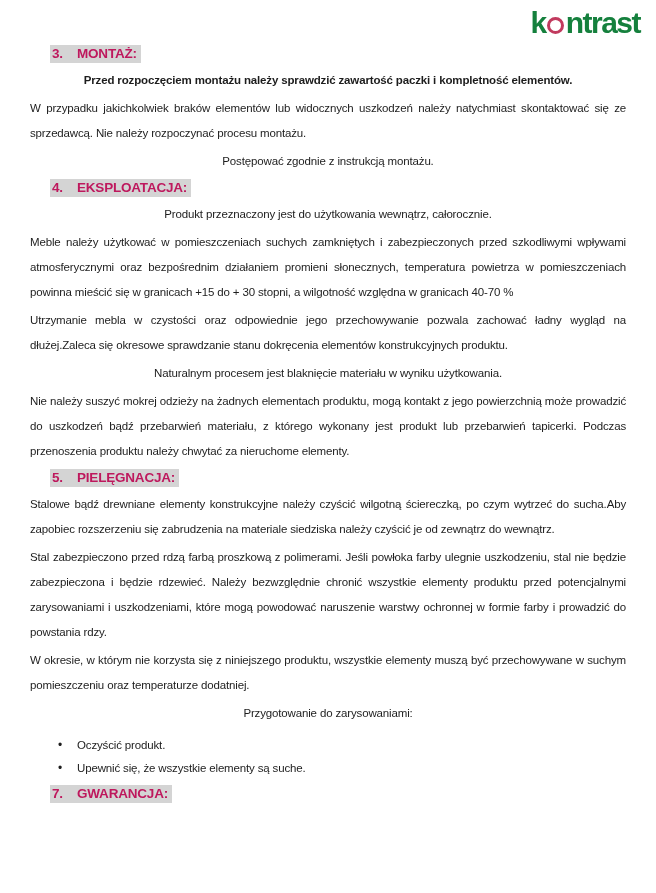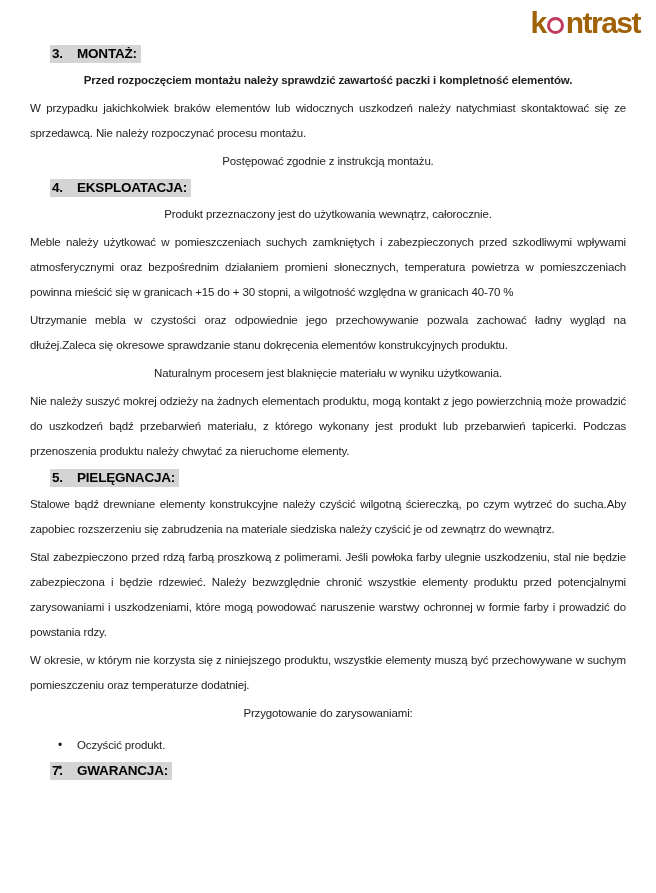--- a/index.html
+++ b/index.html
@@ -15,40 +15,40 @@
     width: 656px; height: 893px;
     padding: 8px 30px 0 30px;
     background: #ffffff;
   }
   .logo {
     position: absolute;
     top: 6px; right: 16px;
     font-size: 30px;
     font-weight: bold;
     letter-spacing: -1.5px;
-    color: #a16207;
+    color: #15803d;
     white-space: nowrap;
   }
   .logo-o-ring {
     display: inline-block;
     box-sizing: border-box;
     width: 17px; height: 17px;
     border: 3px solid #c13a5e;
     border-radius: 50%;
     margin: 0 1.5px;
     position: relative; top: 1px;
   }
   .content { padding-top: 32px; }
   .sec-heading {
     margin: 4px 0 5px 20px;
     font-size: 13.5px;
     font-weight: bold;
     line-height: 19px;
     letter-spacing: -0.2px;
-    color: #000000;
+    color: #be185d;
   }
   .sec-heading .hl {
     background: #d4d4d4;
     padding: 1px 4px 2px 2px;
   }
   .sec-num { display: inline-block; min-width: 25px; }
   p.body {
     font-size: 11.5px;
     line-height: 25px;
     letter-spacing: -0.15px;
@@ -114,21 +114,21 @@
       </div>
       <p class="body">Stalowe bądź drewniane elementy konstrukcyjne należy czyścić wilgotną ściereczką, po czym wytrzeć do sucha.Aby zapobiec rozszerzeniu się zabrudzenia na materiale siedziska należy czyścić je od zewnątrz do wewnątrz.</p>
       <p class="body">Stal zabezpieczono przed rdzą farbą proszkową z polimerami. Jeśli powłoka farby ulegnie uszkodzeniu, stal nie będzie zabezpieczona i będzie rdzewieć. Należy bezwzględnie chronić wszystkie elementy produktu przed potencjalnymi zarysowaniami i uszkodzeniami, które mogą powodować naruszenie warstwy ochronnej w formie farby i prowadzić do powstania rdzy.</p>
     </div>
 
     <div class="section">
       <p class="body">W okresie, w którym nie korzysta się z niniejszego produktu, wszystkie elementy muszą być przechowywane w suchym pomieszczeniu oraz temperaturze dodatniej.</p>
       <p class="body single">Przygotowanie do zarysowaniami:</p>
       <ul class="bullets">
         <li><span class="bullet-dot">•</span><span>Oczyścić produkt.</span></li>
-        <li><span class="bullet-dot">•</span></li>
+        <li><span class="bullet-dot">•</span><span>Upewnić się, że wszystkie elementy są suche.</span></li>
       </ul>
     </div>
 
     <div class="section">
       <div class="sec-heading">
         <span class="hl"><span class="sec-num">7.</span><span class="sec-title">GWARANCJA:</span></span>
       </div>
     </div>
 
   </div>

